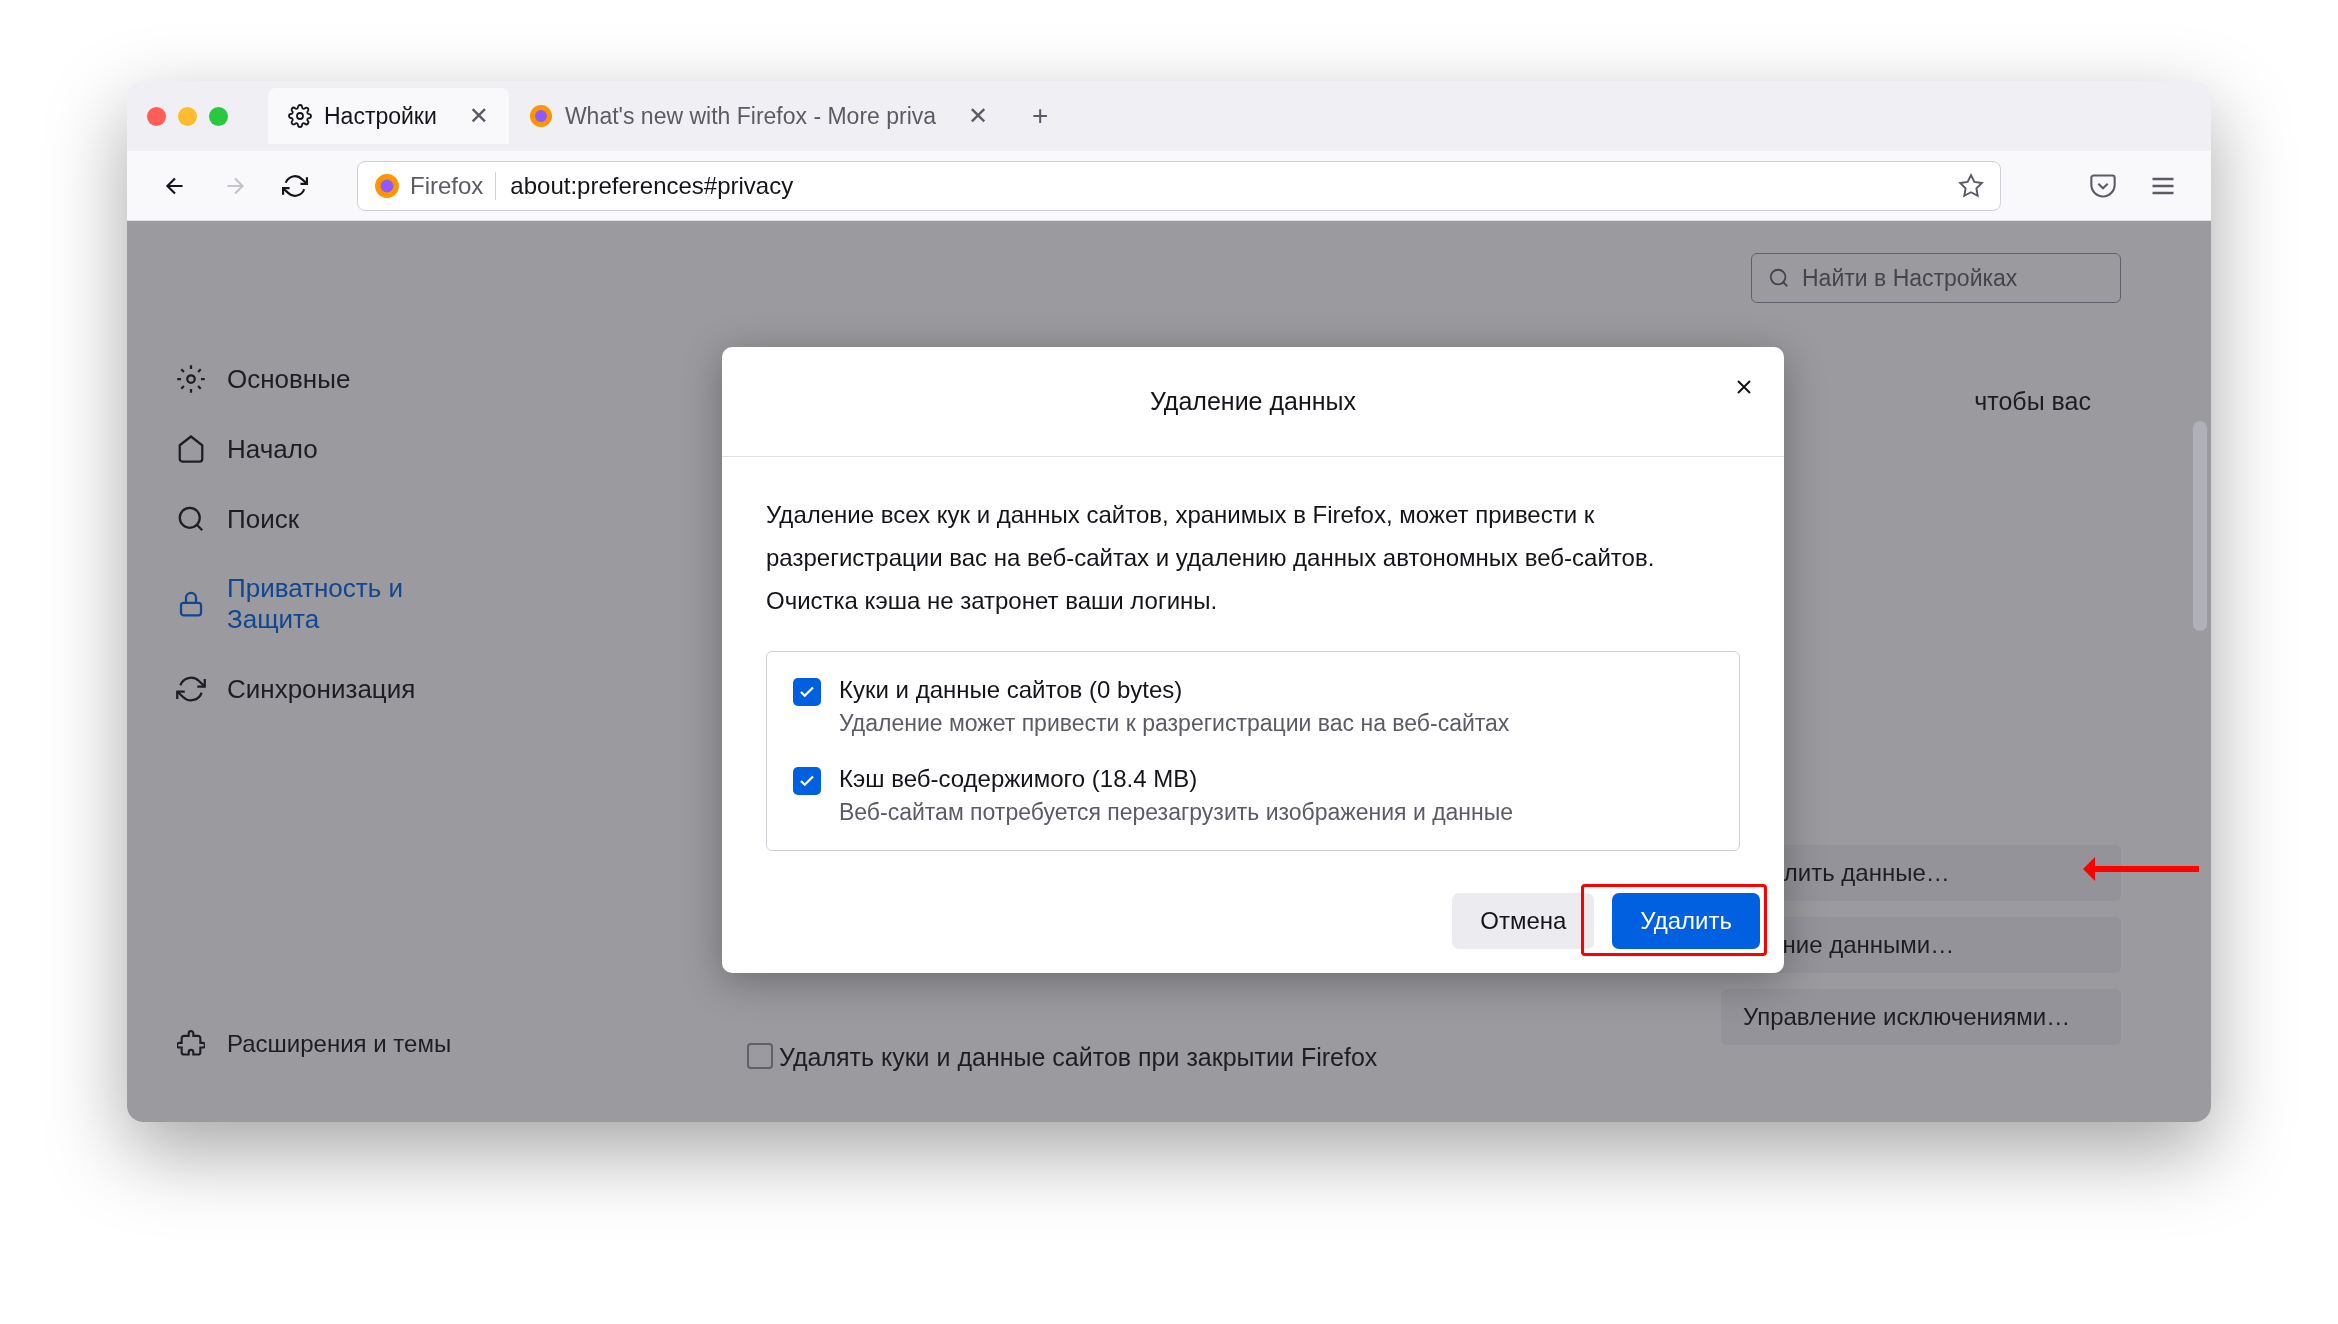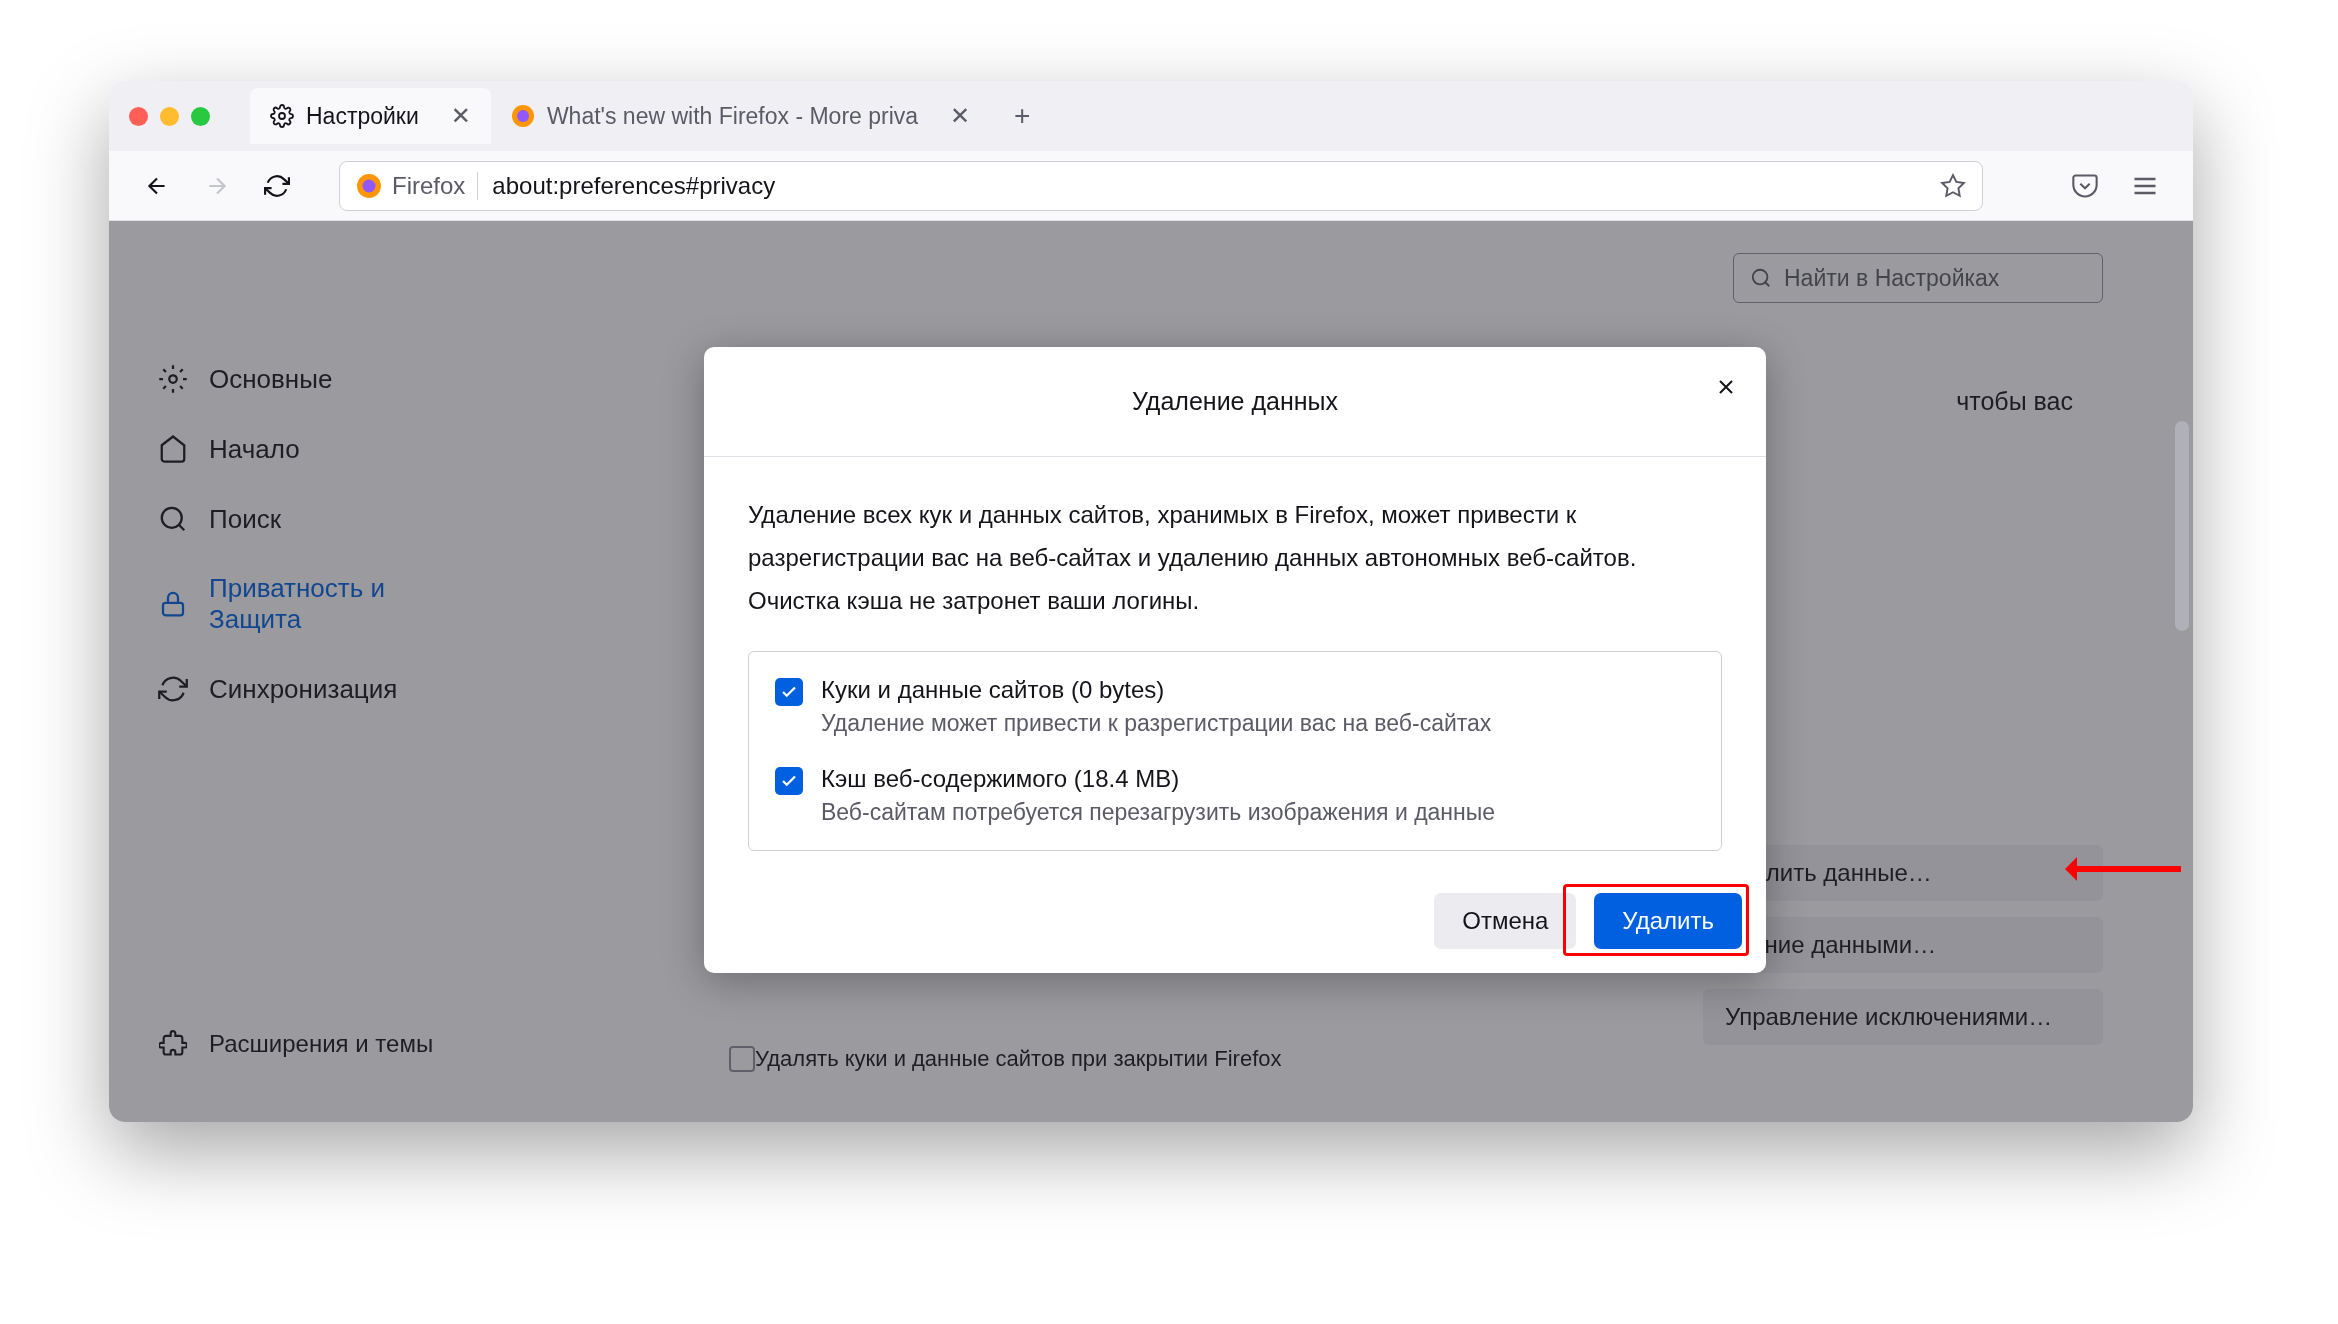--- a/index.html
+++ b/index.html
@@ -1,17 +1,17 @@
 <!DOCTYPE html>
 <html><head>
 <meta charset="utf-8">
 <style>
 *{box-sizing:border-box;margin:0;padding:0;font-family:-apple-system,BlinkMacSystemFont,"Segoe UI",sans-serif}
 body{background:#fff;width:2338px;height:1324px;position:relative;overflow:hidden}
-.frame{position:absolute;left:109px;top:81px;width:2084px;height:1041px;background:#f9f9fb;border-radius:16px;box-shadow:0 30px 80px rgba(0,0,0,0.35);overflow:hidden}
+.frame{position:absolute;left:127px;top:81px;width:2084px;height:1041px;background:#f9f9fb;border-radius:16px;box-shadow:0 30px 80px rgba(0,0,0,0.35);overflow:hidden}
 .titlebar{height:70px;background:#f0f0f4;display:flex;align-items:center;padding:0 20px}
 .traffic{display:flex;gap:12px;margin-right:40px}
 .dot{width:19px;height:19px;border-radius:50%}
 .dot.r{background:#ff5f57}.dot.y{background:#febc2e}.dot.g{background:#28c840}
 .tabs{display:flex;align-items:center;height:100%}
 .tab{display:flex;align-items:center;gap:12px;padding:0 20px;height:56px;border-radius:8px 8px 0 0;font-size:23px;color:#5b5b66}
 .tab.active{background:#f9f9fb;color:#15141a}
 .tab-close{color:#5b5b66;font-size:24px;cursor:pointer;margin-left:20px}
 .newtab{width:40px;height:40px;display:flex;align-items:center;justify-content:center;font-size:28px;color:#5b5b66;margin-left:12px}
 .toolbar{height:70px;background:#f9f9fb;display:flex;align-items:center;padding:0 30px;gap:24px;border-bottom:1px solid #e0e0e6}
@@ -26,21 +26,21 @@
 .search-settings{position:absolute;right:90px;top:32px;width:370px;height:50px;border:1px solid #8f8f9d;border-radius:6px;display:flex;align-items:center;padding:0 16px;gap:12px;color:#5b5b66;font-size:23px}
 .sidebar{position:absolute;left:40px;top:130px;width:320px;display:flex;flex-direction:column;gap:14px}
 .side-item{display:flex;align-items:center;gap:20px;padding:12px 8px;font-size:26px;color:#15141a;border-radius:6px}
 .side-item.active{color:#0060df}
 .side-item .icon{width:32px;height:32px;display:flex;align-items:center;justify-content:center;flex-shrink:0}
 .side-bottom{position:absolute;left:40px;bottom:50px;width:360px;display:flex;flex-direction:row;gap:16px}
 .side-bottom .side-item{font-size:24px}
 .bg-text{position:absolute;left:620px;top:170px;font-size:25px;color:#15141a}
 .bg-buttons{position:absolute;right:90px;top:790px;display:flex;flex-direction:column;gap:16px}
 .bg-btn{width:400px;height:56px;background:#ececf0;border-radius:6px;display:flex;align-items:center;padding:0 22px;font-size:24px;color:#15141a}
-.bg-check{position:absolute;left:620px;bottom:50px;display:flex;align-items:center;gap:0;font-size:22px;color:#15141a}
+.bg-check{position:absolute;left:620px;bottom:50px;display:flex;gap:6px;font-size:25px;color:#15141a}
 .bg-check .box{width:26px;height:26px;border:2px solid #8f8f9d;border-radius:4px}
 .arrow{position:absolute;right:12px;top:802px;width:110px;height:6px;background:#ff0000}
 .arrow::before{content:"";position:absolute;left:-18px;top:-9px;border:12px solid transparent;border-right-color:#ff0000}
 .dialog{position:absolute;left:595px;top:126px;width:1062px;background:#fff;border-radius:10px;box-shadow:0 8px 40px rgba(0,0,0,0.3);overflow:hidden}
 .dialog-head{display:flex;align-items:center;justify-content:center;padding:40px;border-bottom:1px solid #e0e0e6;position:relative}
 .dialog-title{font-size:25px;color:#15141a}
 .dialog-close{position:absolute;right:24px;top:24px;width:32px;height:32px;display:flex;align-items:center;justify-content:center;color:#15141a}
 .dialog-body{padding:36px 44px}
 .dialog-text{font-size:24px;line-height:1.8;color:#15141a;margin-bottom:28px}
 .checkbox-group{border:1px solid #cfcfd8;border-radius:6px;padding:24px 26px;display:flex;flex-direction:column;gap:28px}

